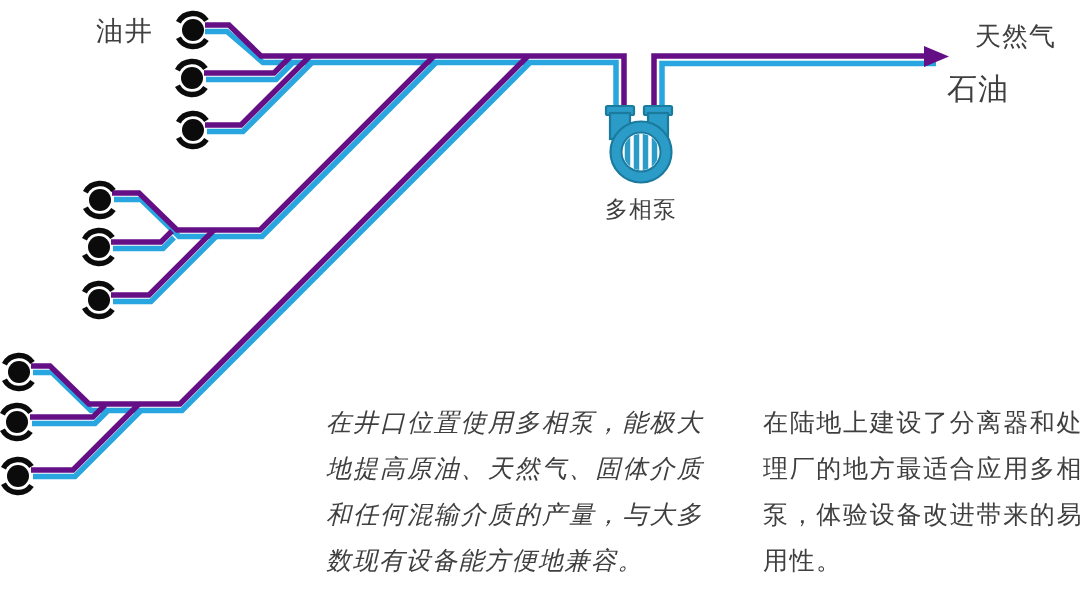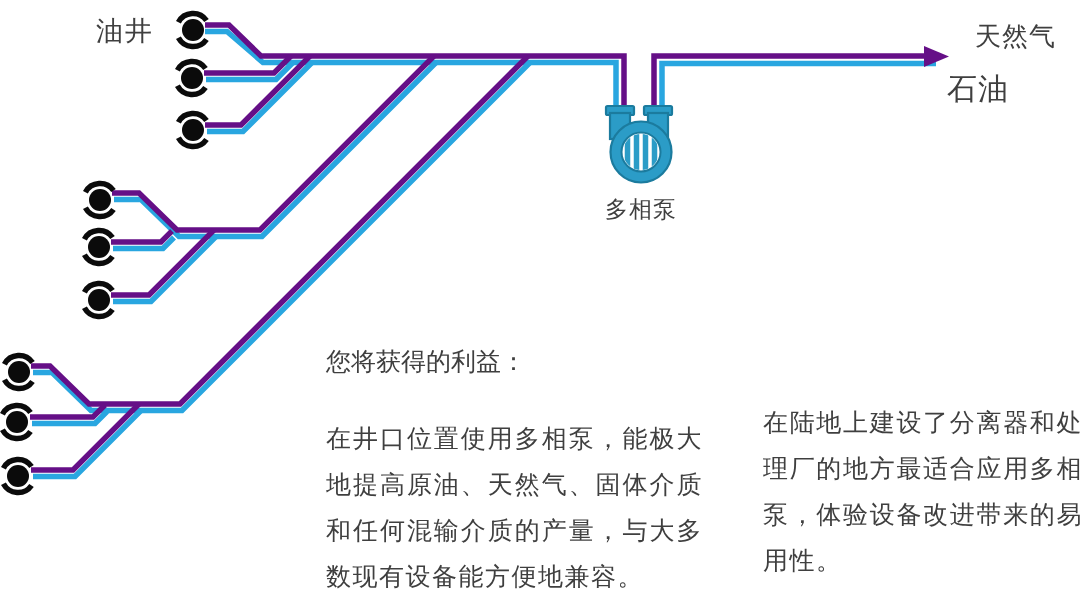--- a/index.html
+++ b/index.html
@@ -12,21 +12,21 @@
   .bar{fill:var(--pump-fill);}
   .label{position:absolute;white-space:nowrap;color:var(--text);line-height:1.2;}
   .lbl-wells{left:96px;top:15px;font-size:27px;letter-spacing:2px;}
   .lbl-pump{left:605px;top:196px;font-size:23px;letter-spacing:1px;}
   .lbl-gas{left:947px;top:21px;font-size:26px;letter-spacing:1px;margin-left:28px;}
   .lbl-oil{left:947px;top:71px;font-size:30px;letter-spacing:1px;}
   .tblock{position:absolute;font-size:25px;color:var(--text);}
   .theading{line-height:32px;white-space:nowrap;}
   .tbody{line-height:46px;text-align:justify;text-align-last:left;text-justify:inter-character;letter-spacing:1.5px;}
   .benefits-h{left:326px;top:346px;}
-  .benefits-b{left:326px;top:416px;width:377px;}
+  .benefits-b{left:326px;top:400px;width:377px;font-style:italic;}
   .application-h{left:763px;top:346px;}
   .application-b{left:763px;top:400px;width:320px;}
 </style>
 </head>
 <body>
 
 <div class="stage">
 
   <svg width="1080" height="599" viewBox="0 0 1080 599">
     <defs>
@@ -124,17 +124,16 @@
       </g>
 
     <polygon id="arrow" points="924,46 924,67 949,56.5" fill="var(--pipe-oil-purple)"></polygon>
   </svg>
 
   <div class="label lbl-wells">油井</div>
   <div class="label lbl-pump">多相泵</div>
   <div class="label lbl-gas">天然气</div>
   <div class="label lbl-oil">石油</div>
 
-  <div class="tblock theading benefits-h">您将获得的利益：</div>
   <div class="tblock tbody benefits-b">在井口位置使用多相泵，能极大地提高原油、天然气、固体介质和任何混输介质的产量，与大多数现有设备能方便地兼容。</div>
   <div class="tblock tbody application-b">在陆地上建设了分离器和处理厂的地方最适合应用多相泵，体验设备改进带来的易用性。</div>
 
 </div>
 
 </body></html>

